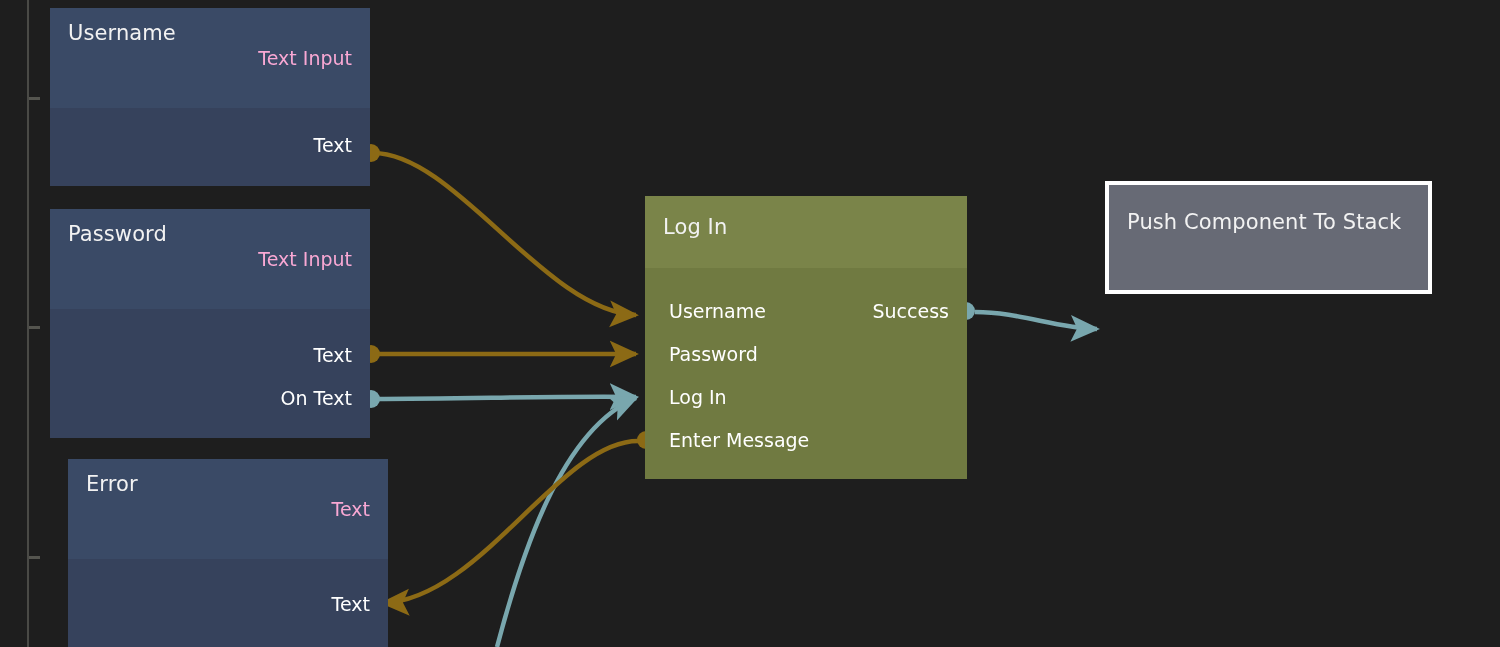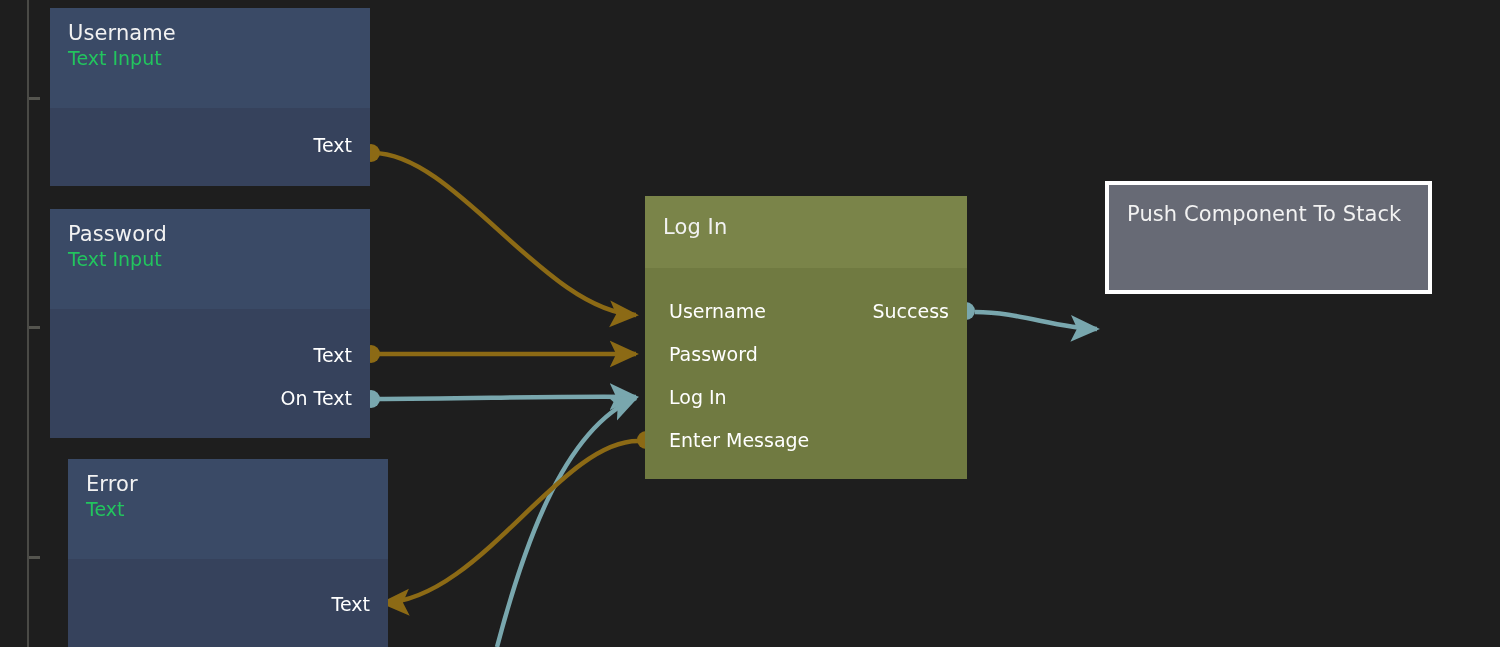--- a/index.html
+++ b/index.html
@@ -55,23 +55,24 @@
     box-sizing: border-box;
   }
   .node-title {
     font-size: 21px;
     color: #f2f2f2;
     line-height: 1.12;
     letter-spacing: .1px;
   }
   .node-subtitle {
     font-size: 19px;
-    color: #22c55e;
+    color: #f9a8d4;
     line-height: 1.2;
     margin-top: 1px;
+    text-align: right;
   }
   .node-body {
     box-sizing: border-box;
     position: relative;
   }
   
   .blue .node-header { background: #3a4a66; }
   .blue .node-body   { background: #36425c; }
   .green .node-header{ background: #7a8449; }
   .green .node-body  { background: #707a41; }
@@ -190,18 +191,18 @@
       <div class="port-row in">
         <span class="port-label">Log In</span>
       </div>
       <div class="port-row in">
         <span class="port-label">Enter Message</span>
       </div>
     </div>
   </div>
 
   <div class="node gray selected" style="left:1105px; top:181px; width:327px;">
-    <div class="node-header" style="height:105px; padding-top:16px;">
+    <div class="node-header" style="height:105px; padding-top:24px;">
       <div class="node-title node-title-2line">Push Component To Stack</div>
     </div>
   </div>
 
 </div>
 
 </body></html>

